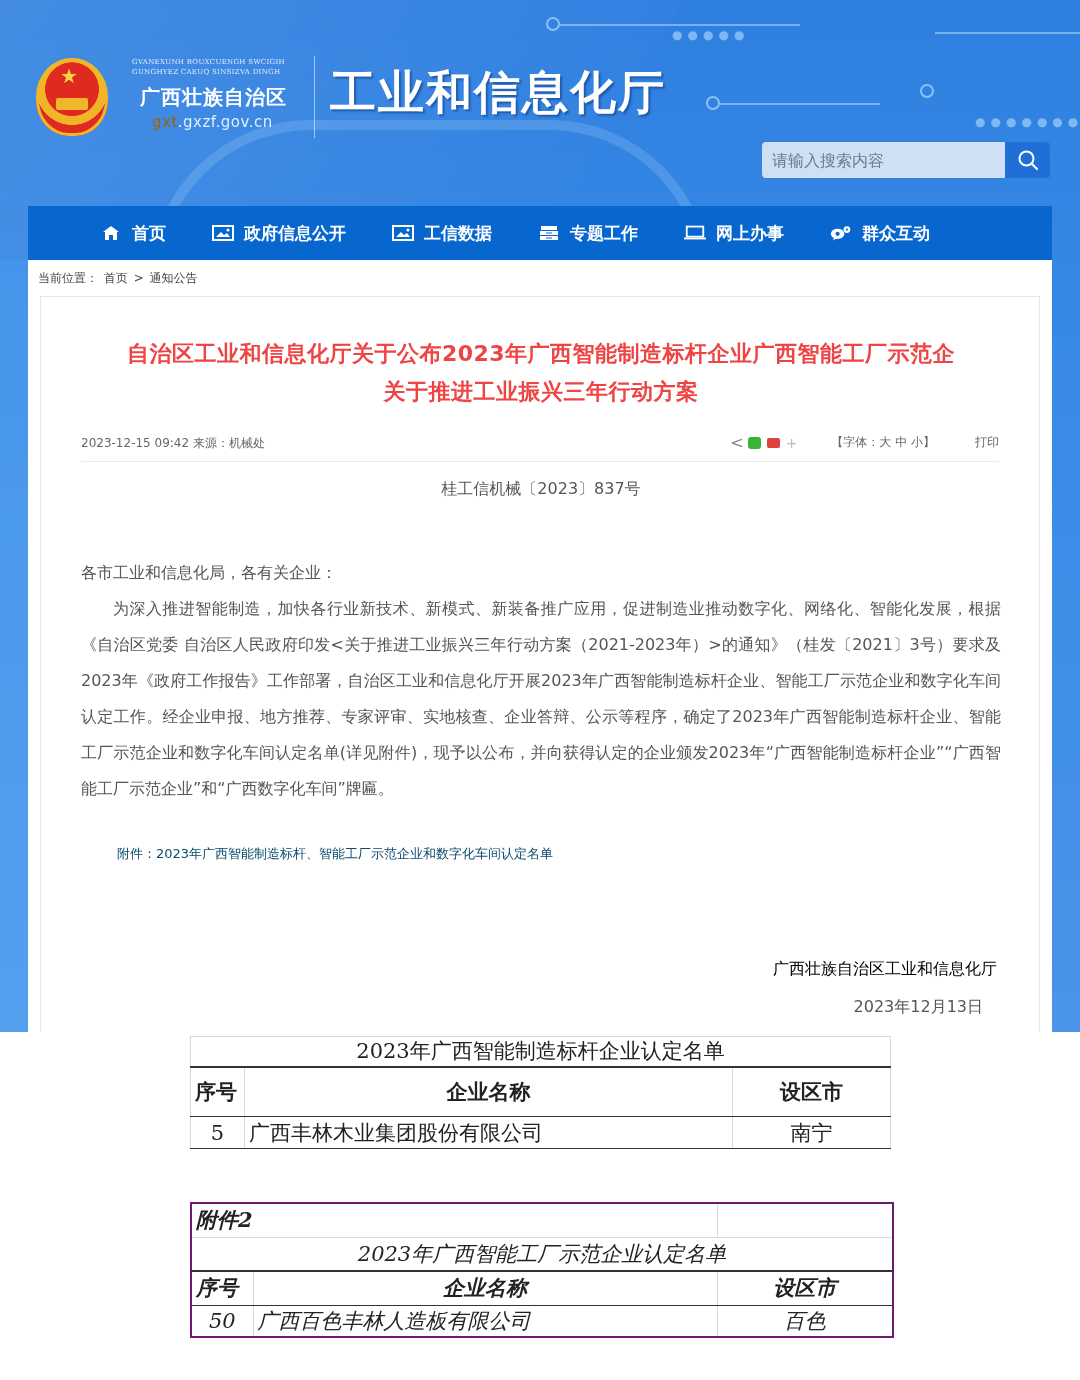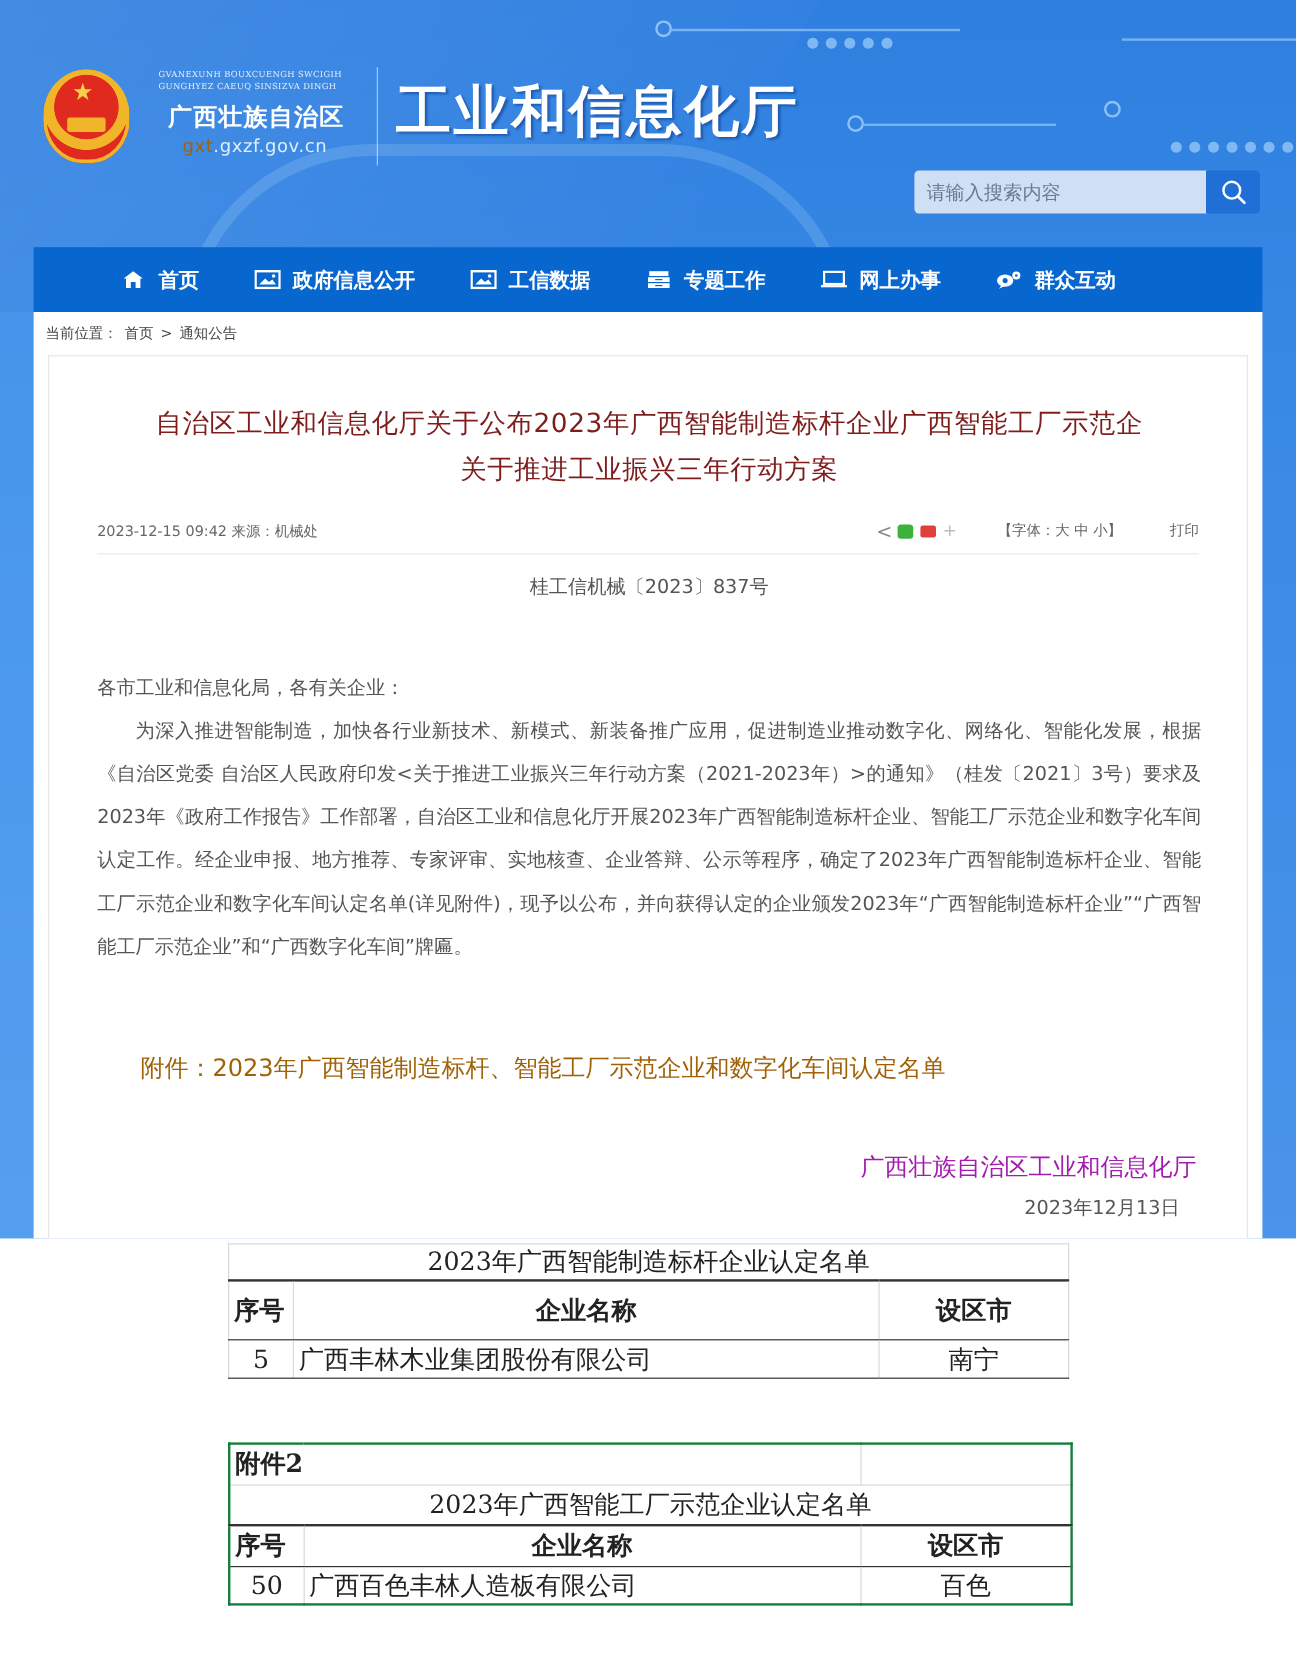--- a/index.html
+++ b/index.html
@@ -45,48 +45,48 @@
     .navbar { position:absolute; left:28px; top:206px; width:1024px; height:54px; background:#0866cf; display:flex; align-items:center; padding-left:72px; }
     .nav-item { display:flex; align-items:center; color:#fff; font-size:17px; font-weight:bold; margin-right:46px; cursor:pointer; white-space:nowrap; }
     .nav-item .ic { width:22px; height:18px; margin-right:10px; display:inline-flex; align-items:center; justify-content:center; }
 
     
     .page { position:absolute; left:28px; top:260px; width:1024px; height:772px; background:#ffffff; }
     .breadcrumb { position:absolute; left:10px; top:10px; font-size:12px; color:#444; }
     .breadcrumb span { margin-right:2px; }
     .card { position:absolute; left:12px; top:36px; width:1000px; height:736px; border:1px solid #e6e6e6; border-bottom:none; background:#fff; }
 
-    .article-title { position:absolute; left:30px; top:38px; width:940px; text-align:center; font-size:22px; font-weight:normal; color:#7f1d1d; line-height:38px; letter-spacing:0.5px; }
+    .article-title { position:absolute; left:30px; top:38px; width:940px; text-align:center; font-size:22px; font-weight:bold; color:#ef4444; line-height:38px; letter-spacing:0.5px; }
     .meta-left { position:absolute; left:40px; top:138px; font-size:12px; color:#666; }
     .meta-left .src { }
     .meta-right { position:absolute; right:40px; top:136px; display:flex; align-items:center; font-size:12px; color:#666; }
     .meta-right .share { color:#888; font-size:16px; margin-right:4px; }
     .meta-right .wx { width:13px; height:12px; background:#3bb33b; border-radius:3px; margin-right:6px; }
     .meta-right .wb { width:13px; height:10px; background:#e0403a; border-radius:2px; margin-right:6px; }
     .meta-right .plus { color:#bbb; font-size:14px; margin-right:34px; }
     .meta-right .font-ctl { margin-right:40px; }
     .meta-line { position:absolute; left:40px; top:164px; width:918px; height:1px; background:#eaeaea; }
 
     .doc-no { position:absolute; left:0; width:1000px; top:182px; text-align:center; font-size:16px; color:#555; }
     .body-text { position:absolute; left:40px; top:258px; width:920px; font-size:16px; color:#555; line-height:36px; }
     .body-text p { text-align:justify; }
     .body-text .indent { text-indent: 2em; }
-    .attach-line { position:absolute; left:76px; top:580px; font-size:20px; color:#a16207; }
-    .sign-org { position:absolute; right:42px; top:662px; font-size:20px; color:#a21caf; }
+    .attach-line { position:absolute; left:76px; top:548px; font-size:13px; color:#0c4a6e; }
+    .sign-org { position:absolute; right:42px; top:662px; font-size:16px; color:#000000; }
     .sign-date { position:absolute; right:56px; top:700px; font-size:16px; color:#555; }
 
     
     .xtable { position:absolute; border-collapse:collapse; font-family: "DejaVu Serif", "Liberation Serif", serif; color:#222; table-layout:fixed; }
     .xtable td { border:1px solid #d9d9d9; padding:0 4px; font-size:21px; white-space:nowrap; }
     .xtable .bold { font-weight:bold; }
     .xtable .ctr { text-align:center; }
     .xtable .thick-top td { border-top:2px solid #333; }
     .xtable .row-line td { border-bottom:1px solid #333; }
     #t1 { left:190px; top:1036px; width:700px; }
-    #t2 { left:190px; top:1202px; width:704px; border:2px solid #15803d; }
+    #t2 { left:190px; top:1202px; width:704px; border:2px solid #701a75;font-style:italic; }
     .xtable .vline { border-left:1px solid #333 !important; }
   </style>
 </head>
 <body>
 
 <div class="bg-top">
   <div class="ray1"></div>
   <div class="bridge"></div>
   <div class="circuit" style="left:560px;top:24px;width:240px;"></div>
   <div class="node" style="left:546px;top:17px;"></div>

